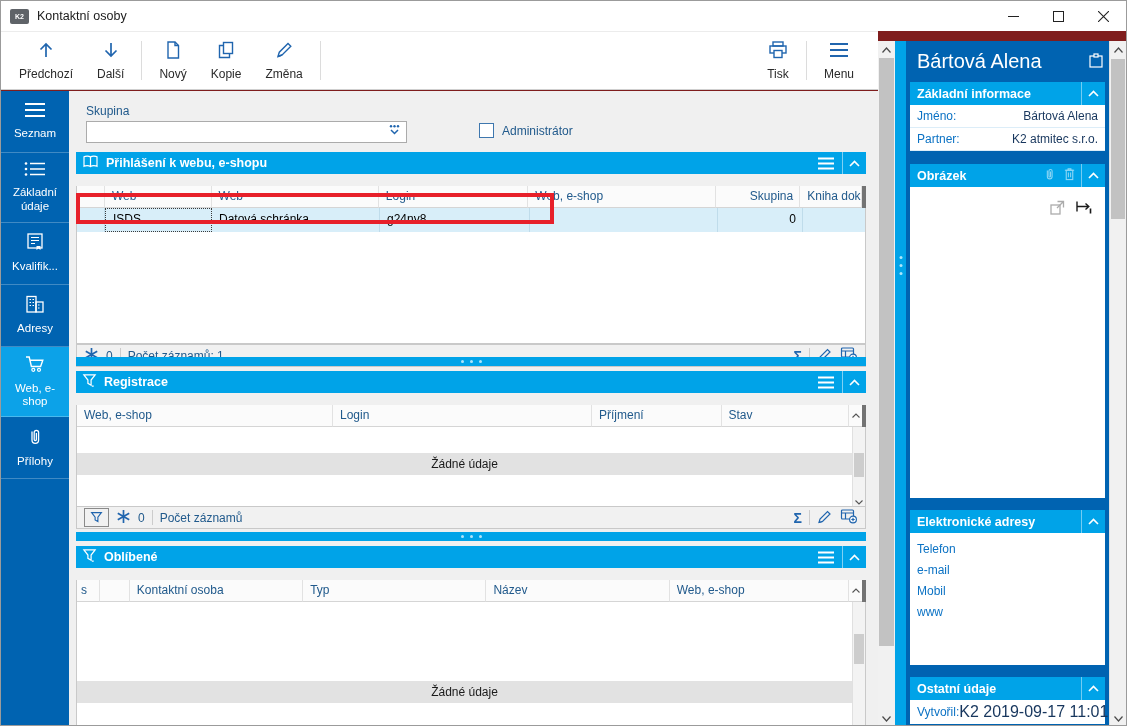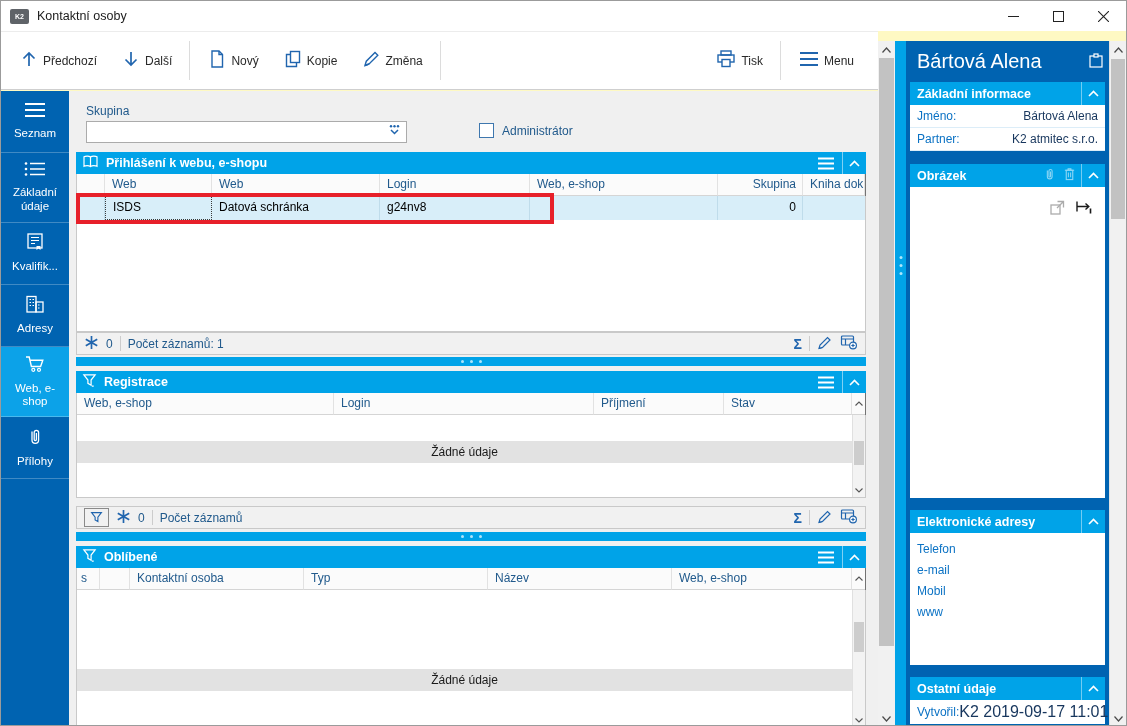--- a/index.html
+++ b/index.html
@@ -1,30 +1,30 @@
 <!DOCTYPE html>
 <html><head>
 <meta charset="utf-8">
 <style>
   * { box-sizing: border-box; margin: 0; padding: 0; }
   html,body { width:1127px; height:726px; }
   body { font-family:"Liberation Sans", sans-serif; background:#fff; overflow:hidden; }
-  .window { position:relative; width:1127px; height:726px; background:#fef9c3; border:1px solid #9b9b9b; overflow:hidden; }
+  .window { position:relative; width:1127px; height:726px; background:#7f1d1d; border:1px solid #9b9b9b; overflow:hidden; }
   .abs { position:absolute; }
 
   
   .titlebar { position:absolute; left:0; top:0; width:1125px; height:30px; display:flex; align-items:center; background:#fff; }
   .app-badge { width:19px; height:15px; margin:0 8px 0 9px; background:#5f6368; color:#fff; font-size:7px; font-weight:bold; display:flex; align-items:center; justify-content:center; border-radius:2px; }
   .title-text { font-size:12.5px; color:#1a1a1a; }
   .win-controls { margin-left:auto; display:flex; height:30px; }
   .win-btn { width:45px; height:30px; display:flex; align-items:center; justify-content:center; }
 
   
   .toolbar { position:absolute; left:0; top:30px; width:877px; height:59px; background:#fff; border-top:1px solid #ececec; border-bottom:1px solid #cfcfcf; display:flex; align-items:stretch; padding-left:6px; }
-  .tb-btn { display:flex; flex-direction:row; align-items:center; justify-content:center; gap:4px; padding:0 12px; font-size:12px; color:#2a2a2a; }
+  .tb-btn { display:flex; flex-direction:column; align-items:center; justify-content:center; gap:4px; padding:0 12px; font-size:12px; color:#2a2a2a; }
   .tb-sep { width:1px; background:#dcdcdc; margin:9px 5px; }
   .tb-right { margin-left:auto; display:flex; padding-right:12px; }
 
   
   .sidebar { position:absolute; left:0; top:90px; width:68px; height:636px; background:#0063B1; }
   .sb-item { display:flex; flex-direction:column; align-items:center; justify-content:center; gap:5px; color:#fff; font-size:11.5px; line-height:1.2; text-align:center; border-bottom:1px solid rgba(255,255,255,.25); padding:3px 2px; }
   .sb-item.active { background:#0CA2E8; }
 
   
   .main { position:absolute; left:68px; top:90px; width:809px; height:636px; background:#F0F0F0; }
@@ -32,21 +32,21 @@
   .combo { position:absolute; left:17px; top:30px; width:321px; height:22px; background:#fff; border:1px solid #ABABAB; display:flex; align-items:center; padding:0 4px; }
   .combo-icon { margin-left:auto; }
   .admin { position:absolute; left:410px; top:32px; display:flex; align-items:center; gap:8px; }
   .checkbox { width:15px; height:15px; background:#fff; border:1px solid #3E77AE; }
 
   .panel { position:absolute; left:7px; width:790px; }
   .p-header { height:22px; background:#00A3E8; display:flex; align-items:center; color:#fff; font-weight:bold; font-size:12.5px; padding-left:6px; gap:7px; }
   .hdr-right { margin-left:auto; display:flex; align-items:center; height:22px; }
   .hdr-btn { width:32px; height:22px; display:flex; align-items:center; justify-content:center; }
   .hdr-chev { width:24px; height:22px; border-left:1px solid rgba(255,255,255,.5); display:flex; align-items:center; justify-content:center; }
-  .cols { display:flex; background:#FBFBFB; border-left:1px solid #C9C9C9; border-right:1px solid #737373; }
+  .cols { display:flex; background:#FBFBFB; border-left:1px solid #C9C9C9; border-right:4px solid #737373;margin-top:12px; }
   .col { height:22px; line-height:21px; font-size:12px; color:#215A8C; padding-left:7px; border-right:1px solid #E2E2E2; border-bottom:1px solid #D5D5D5; overflow:hidden; white-space:nowrap; }
   .col.scrollcap { padding:0; display:flex; align-items:center; justify-content:center; border-right:none; }
   .p-body { background:#fff; border:1px solid #C9C9C9; border-top:none; position:relative; }
   .row { display:flex; background:#D8EEF9; }
   .cell { height:24px; line-height:23px; font-size:12px; color:#000; padding-left:7px; border-right:1px solid #BFDCEB; overflow:hidden; white-space:nowrap; }
   .p-footer { height:23px; background:#F1F1F1; border:1px solid #C9C9C9; display:flex; align-items:center; font-size:12px; color:#215A8C; padding:0 7px; gap:7px; }
   .f-sep { width:1px; height:15px; background:#CCCCCC; }
   .f-spacer { flex:1; }
   .sigma { font-size:14px; font-weight:bold; color:#2065AE; }
   .empty-band { position:absolute; left:0; right:13px; height:22px; background:#E2E2E2; text-align:center; line-height:22px; font-size:12px; color:#1a1a1a; }

